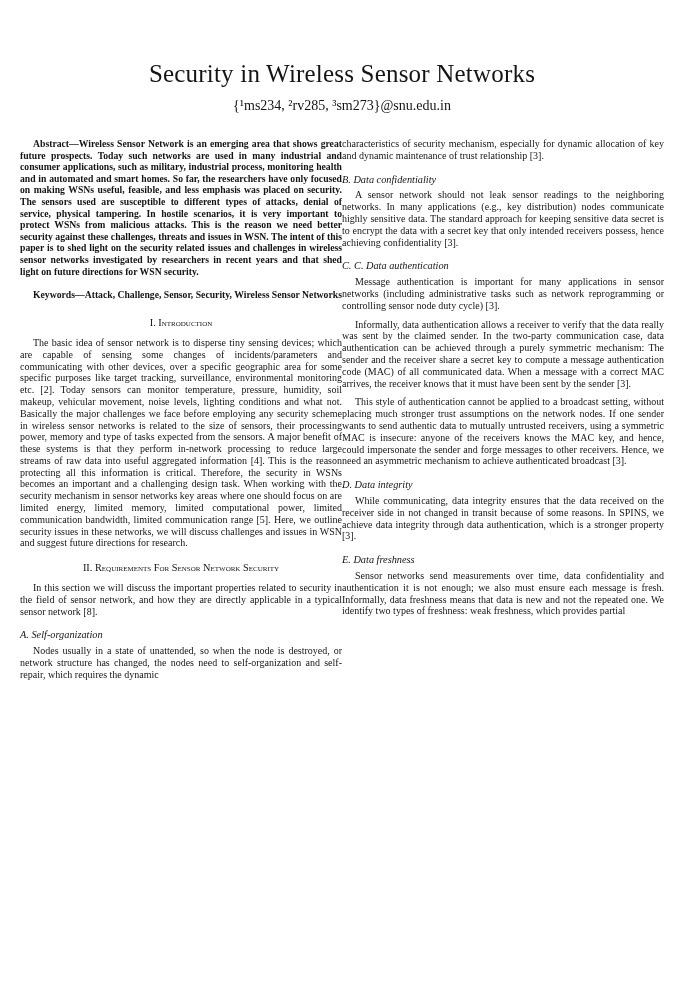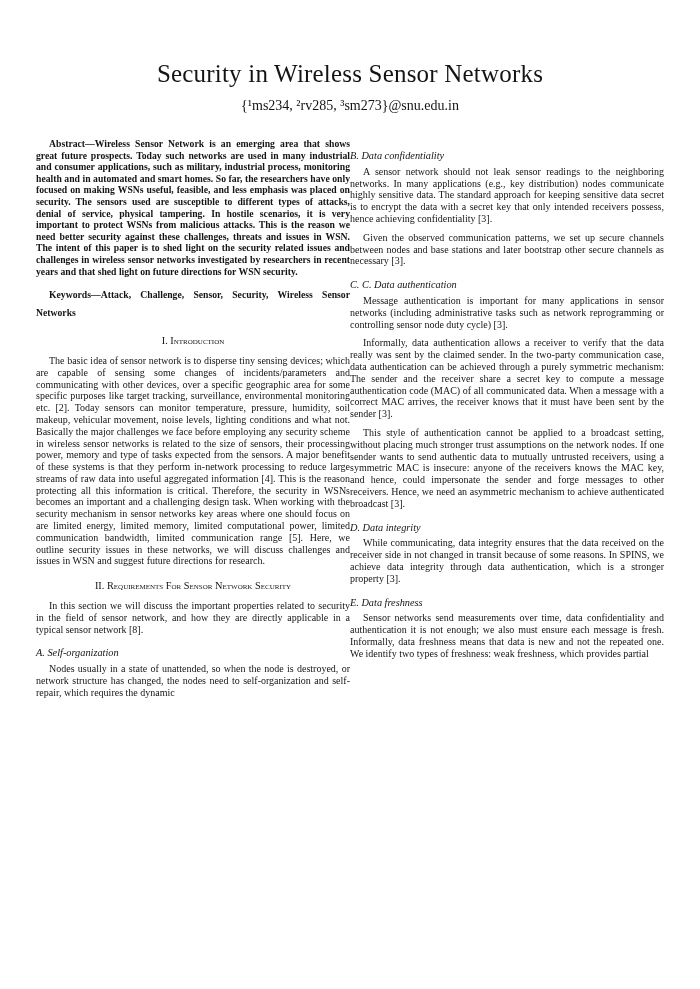--- a/index.html
+++ b/index.html
@@ -8,21 +8,21 @@
     width: 700px;
     height: 989px;
     font-family: "Liberation Serif", serif;
     color: #141414;
     overflow: hidden;
   }
   .page {
     width: 700px;
     height: 989px;
     background: #ffffff;
-    padding: 60px 36px 0 36px;
+    padding: 60px 36px 0 20px;
   }
   .title {
     text-align: center;
     font-size: 25px;
     font-weight: normal;
     letter-spacing: 0.2px;
   }
   .authors {
     text-align: center;
     font-size: 11.5px;
@@ -93,23 +93,23 @@
       <p class="par keywords">Keywords—Attack, Challenge, Sensor, Security, Wireless Sensor Networks</p>
       <h2 class="sec-heading">I. Introduction</h2>
       <p class="par">The basic idea of sensor network is to disperse tiny sensing devices; which are capable of sensing some changes of incidents/parameters and communicating with other devices, over a specific geographic area for some specific purposes like target tracking, surveillance, environmental monitoring etc. [2]. Today sensors can monitor temperature, pressure, humidity, soil makeup, vehicular movement, noise levels, lighting conditions and what not. Basically the major challenges we face before employing any security scheme in wireless sensor networks is related to the size of sensors, their processing power, memory and type of tasks expected from the sensors. A major benefit of these systems is that they perform in-network processing to reduce large streams of raw data into useful aggregated information [4]. This is the reason protecting all this information is critical. Therefore, the security in WSNs becomes an important and a challenging design task. When working with the security mechanism in sensor networks key areas where one should focus on are limited energy, limited memory, limited computational power, limited communication bandwidth, limited communication range [5]. Here, we outline security issues in these networks, we will discuss challenges and issues in WSN and suggest future directions for research.</p>
       <h2 class="sec-heading">II. Requirements For Sensor Network Security</h2>
       <p class="par">In this section we will discuss the important properties related to security in the field of sensor network, and how they are directly applicable in a typical sensor network [8].</p>
       <h3 class="sub-heading">A. Self-organization</h3>
       <p class="par">Nodes usually in a state of unattended, so when the node is destroyed, or network structure has changed, the nodes need to self-organization and self-repair, which requires the dynamic</p>
     </div>
 
     <div class="col">
+      <p class="par no-indent">characteristics of security mechanism, especially for dynamic allocation of key and dynamic maintenance of trust relationship [3].</p>
       <h3 class="sub-heading">B. Data confidentiality</h3>
       <p class="par">A sensor network should not leak sensor readings to the neighboring networks. In many applications (e.g., key distribution) nodes communicate highly sensitive data. The standard approach for keeping sensitive data secret is to encrypt the data with a secret key that only intended receivers possess, hence achieving confidentiality [3].</p>
-      <p class="par">Given the observed communication patterns, we set up secure channels between nodes and base stations and later bootstrap other secure channels as necessary [3].</p>
       <h3 class="sub-heading">C. C. Data authentication</h3>
       <p class="par">Message authentication is important for many applications in sensor networks (including administrative tasks such as network reprogramming or controlling sensor node duty cycle) [3].</p>
       <p class="par">Informally, data authentication allows a receiver to verify that the data really was sent by the claimed sender. In the two-party communication case, data authentication can be achieved through a purely symmetric mechanism: The sender and the receiver share a secret key to compute a message authentication code (MAC) of all communicated data. When a message with a correct MAC arrives, the receiver knows that it must have been sent by the sender [3].</p>
       <p class="par">This style of authentication cannot be applied to a broadcast setting, without placing much stronger trust assumptions on the network nodes. If one sender wants to send authentic data to mutually untrusted receivers, using a symmetric MAC is insecure: anyone of the receivers knows the MAC key, and hence, could impersonate the sender and forge messages to other receivers. Hence, we need an asymmetric mechanism to achieve authenticated broadcast [3].</p>
       <h3 class="sub-heading">D. Data integrity</h3>
       <p class="par">While communicating, data integrity ensures that the data received on the receiver side in not changed in transit because of some reasons. In SPINS, we achieve data integrity through data authentication, which is a stronger property [3].</p>
       <h3 class="sub-heading">E. Data freshness</h3>
       <p class="par">Sensor networks send measurements over time, data confidentiality and authentication it is not enough; we also must ensure each message is fresh. Informally, data freshness means that data is new and not the repeated one. We identify two types of freshness: weak freshness, which provides partial</p>
     </div>
 

